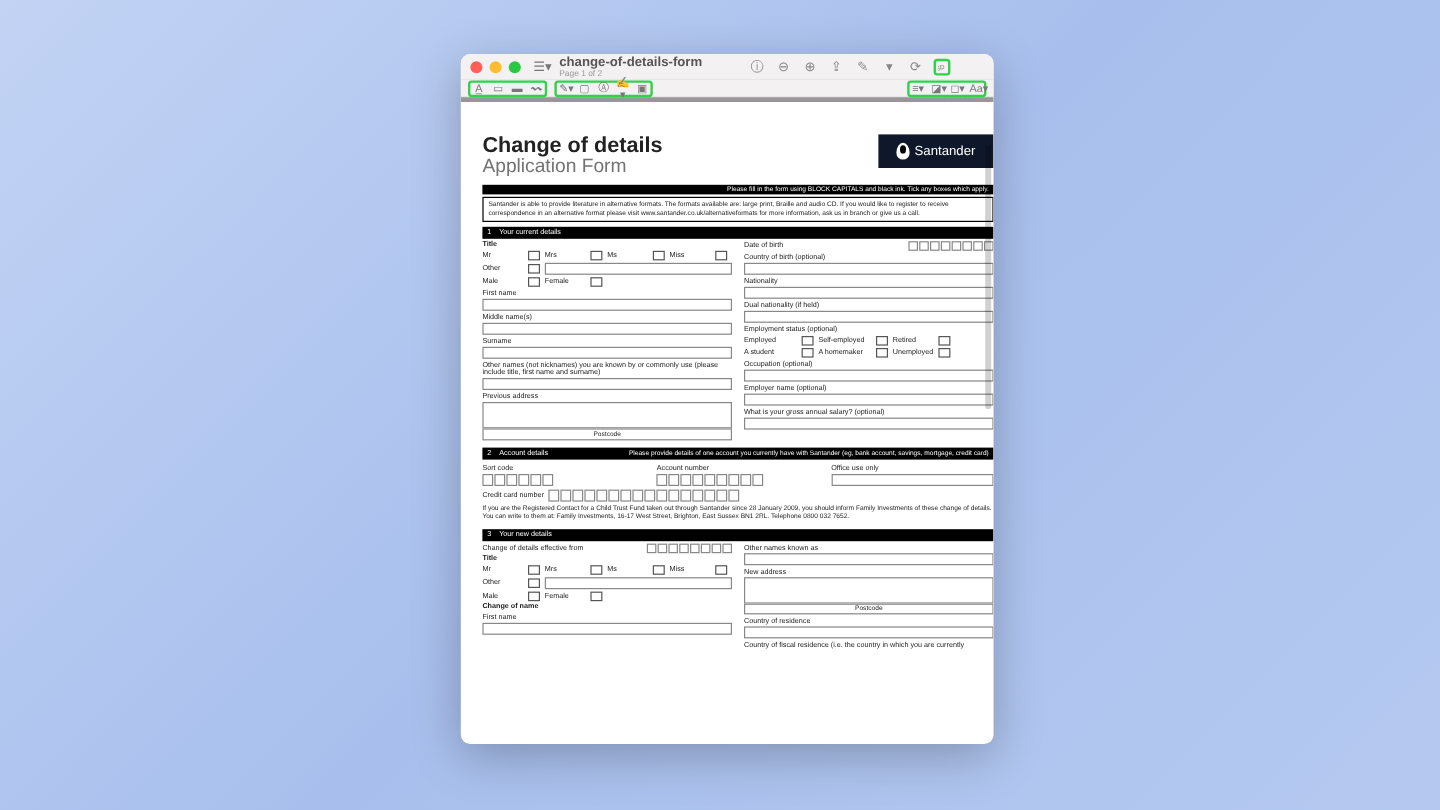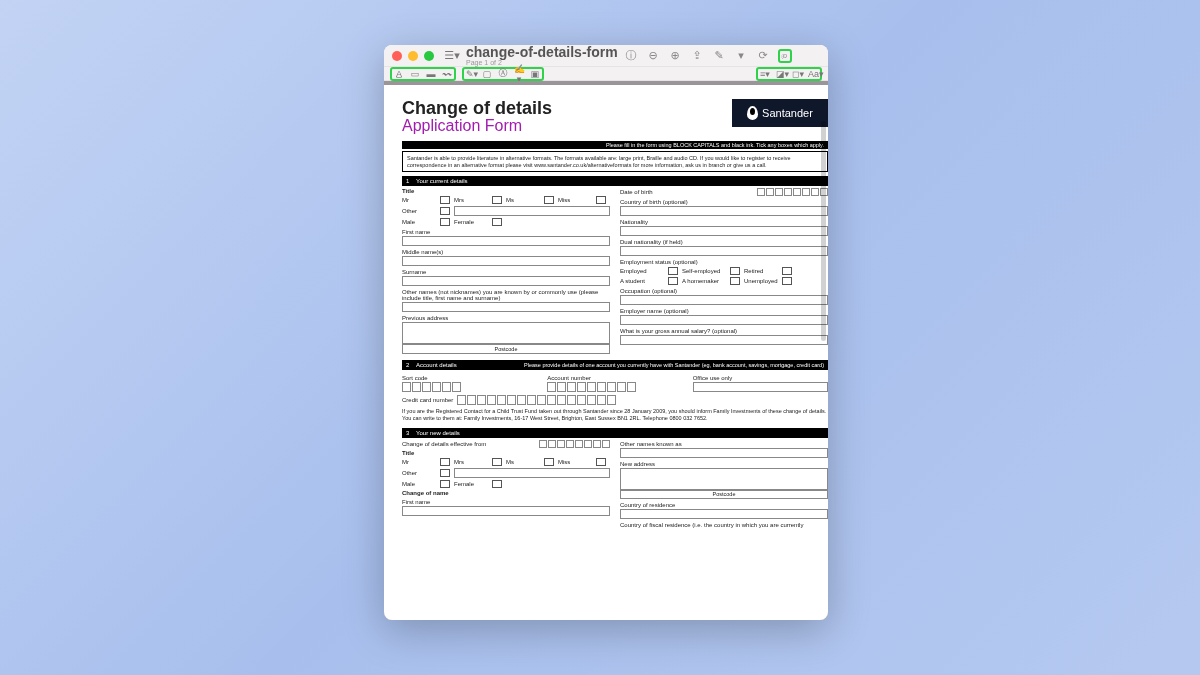--- a/index.html
+++ b/index.html
@@ -16,42 +16,42 @@
   .titlebar {
     height: 22px; background: #f4f1f2; display: flex; align-items: center; padding: 0 8px;
     border-bottom: 1px solid #e6e3e4;
   }
   .traffic { display: flex; gap: 6px; margin-right: 10px; }
   .dot { width: 10px; height: 10px; border-radius: 50%; }
   .dot.red { background: #ff5f57; }
   .dot.yel { background: #febc2e; }
   .dot.grn { background: #28c840; }
   .tb-btn { width: 16px; height: 14px; display:flex; align-items:center; justify-content:center; color:#777; font-size:11px; margin-right:4px;}
-  .doc-title { font-size: 14px; font-weight: 600; color: #555; line-height: 1; }
+  .doc-title { font-size: 11px; font-weight: 600; color: #555; line-height: 1; }
   .doc-sub { font-size: 7px; color: #999; line-height: 1; }
   .titlemid { display:flex; flex-direction:column; margin-left:2px; }
   .tb-icons { margin-left: auto; display: flex; align-items: center; gap: 8px; }
   .tb-icons > * { color: #888; font-size: 11px; cursor:pointer; display:flex; align-items:center; justify-content:center; width:14px; height:14px;}
   .hl-search { border: 2px solid #2fd24a; border-radius: 3px; padding:0 1px;}
   .search-box { display:flex; align-items:center; margin-left:6px; font-size:8px; color:#aaa;}
   .search-box input { border:none; outline:none; font-size:8px; width:60px; background:transparent; color:#aaa;margin-top:48px;}
 
   .toolbar {
     height: 14px; background: #f4f1f2; display: flex; align-items: center; gap: 6px;
     padding: 0 6px; border-bottom: 1px solid #e6e3e4; position:relative;
   }
   .toolbar .hl-group { border: 2px solid #2fd24a; border-radius: 3px; padding: 0 2px; display:flex; gap:6px; align-items:center; height:14px;}
   .tool-ic { font-size:9px; color:#777; width:10px; text-align:center;}
 
   .page-area { flex:1; background:#9a9598; overflow:hidden; position:relative; }
-  .page { background:#fff; margin: 4px auto 0; width: 462px; height: 560px; padding: 14px 18px; font-size:7px; color:#222; }
+  .page { background:#fff; margin: 4px auto 0; width: 462px; height: 560px; padding: 27px 18px; font-size:7px; color:#222; }
   
   .hdr { display:flex; justify-content:space-between; align-items:flex-start; margin-bottom:6px;}
   .hdr-left h1 { font-size: 18px; font-weight:700; line-height:1.05;}
-  .hdr-left h2 { font-size: 16px; font-weight:400; color:#a21caf; line-height:1.05;}
+  .hdr-left h2 { font-size: 16px; font-weight:400; color:#737373; line-height:1.05;}
   .logo { background:#0f172a; width:96px; height:28px; display:flex; align-items:center; justify-content:center; color:#fff; font-size:11px; font-weight:400; gap:4px;}
   .flame { width:11px; height:14px; background:#fff; border-radius:50% 50% 50% 50% / 60% 60% 40% 40%; position:relative;}
   .flame::after{content:"";position:absolute; width:5px; height:7px; background:#000; border-radius:50%; left:3px; top:2px;}
 
   .blackbar { background:#000; color:#fff; font-size:6px; padding:2px 4px; display:flex;}
   .blackbar .num{ width:10px;}
   .blackbar .right{ margin-left:auto; font-size:5.5px;}
   .instr-bar { background:#000; color:#fff; text-align:right; font-size:5.5px; padding:1px 4px;}
   
   .boxed-note { border:1px solid #000; padding:3px 4px; font-size:5.5px; line-height:1.25; margin:2px 0 4px;}

